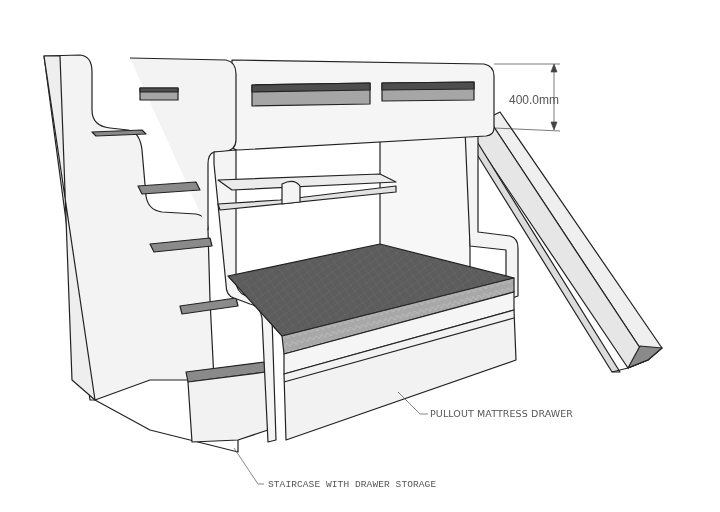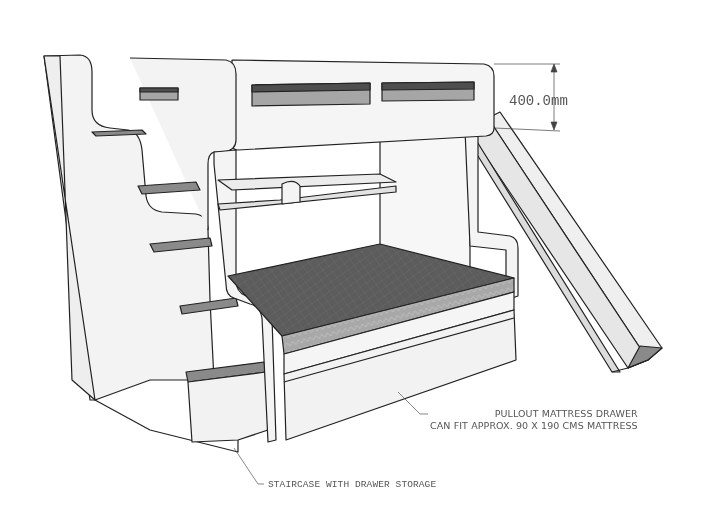--- a/index.html
+++ b/index.html
@@ -1,19 +1,19 @@
 <!DOCTYPE html>
 <html><head>
 <meta charset="utf-8">
 <style>
   html, body { margin: 0; padding: 0; background: #ffffff; }
   body { width: 720px; height: 512px; overflow: hidden; position: relative; font-family: "DejaVu Sans", sans-serif; }
   #diagram { position: absolute; left: 0; top: 0; width: 720px; height: 512px; }
-  .label { position: absolute; color: #555; font-size: 9.5px; letter-spacing: 0.1px; line-height: 12px; white-space: nowrap; font-family: "DejaVu Sans", sans-serif; text-align: right; }
-  .dim-label { position: absolute; color: #555; font-size: 14px; font-family: Liberation Mono, monospace; }
+  .label { position: absolute; color: #555; font-size: 9.5px; letter-spacing: 0.1px; line-height: 12px; white-space: nowrap; font-family: "DejaVu Sans", sans-serif; }
+  .dim-label { position: absolute; color: #555; font-size: 12px; font-family: Liberation Sans, sans-serif; }
 </style>
 </head>
 <body>
 
 <svg id="diagram" viewBox="0 0 720 512" xmlns="http://www.w3.org/2000/svg">
   <defs>
     <pattern id="diamond" width="10" height="10" patternUnits="userSpaceOnUse" patternTransform="rotate(10)">
       <rect width="10" height="10" fill="#5c5c5c"></rect>
       <path d="M0 5 L5 0 L10 5 L5 10 Z" fill="none" stroke="#666" stroke-width="0.8"></path>
     </pattern>
@@ -105,18 +105,17 @@
   <g stroke="#555" stroke-width="0.7" fill="none">
     <polyline points="398,392 420,414 428,414"></polyline>
     <polyline points="234,448 258,484 264,484"></polyline>
   </g>
 </svg>
 
 <div class="dim-label" style="left:509px; top:93px;">400.0mm</div>
 
 <div class="label" style="left:430px; top:408px;">
   <div>PULLOUT MATTRESS DRAWER</div>
-  <div>CAN FIT APPROX. 90 X 190 CMS MATTRESS</div>
 </div>
 
 <div class="label" style="left:268px; top:479px;font-family:Liberation Mono, monospace;">
   <div>STAIRCASE WITH DRAWER STORAGE</div>
 </div>
 
 </body></html>

